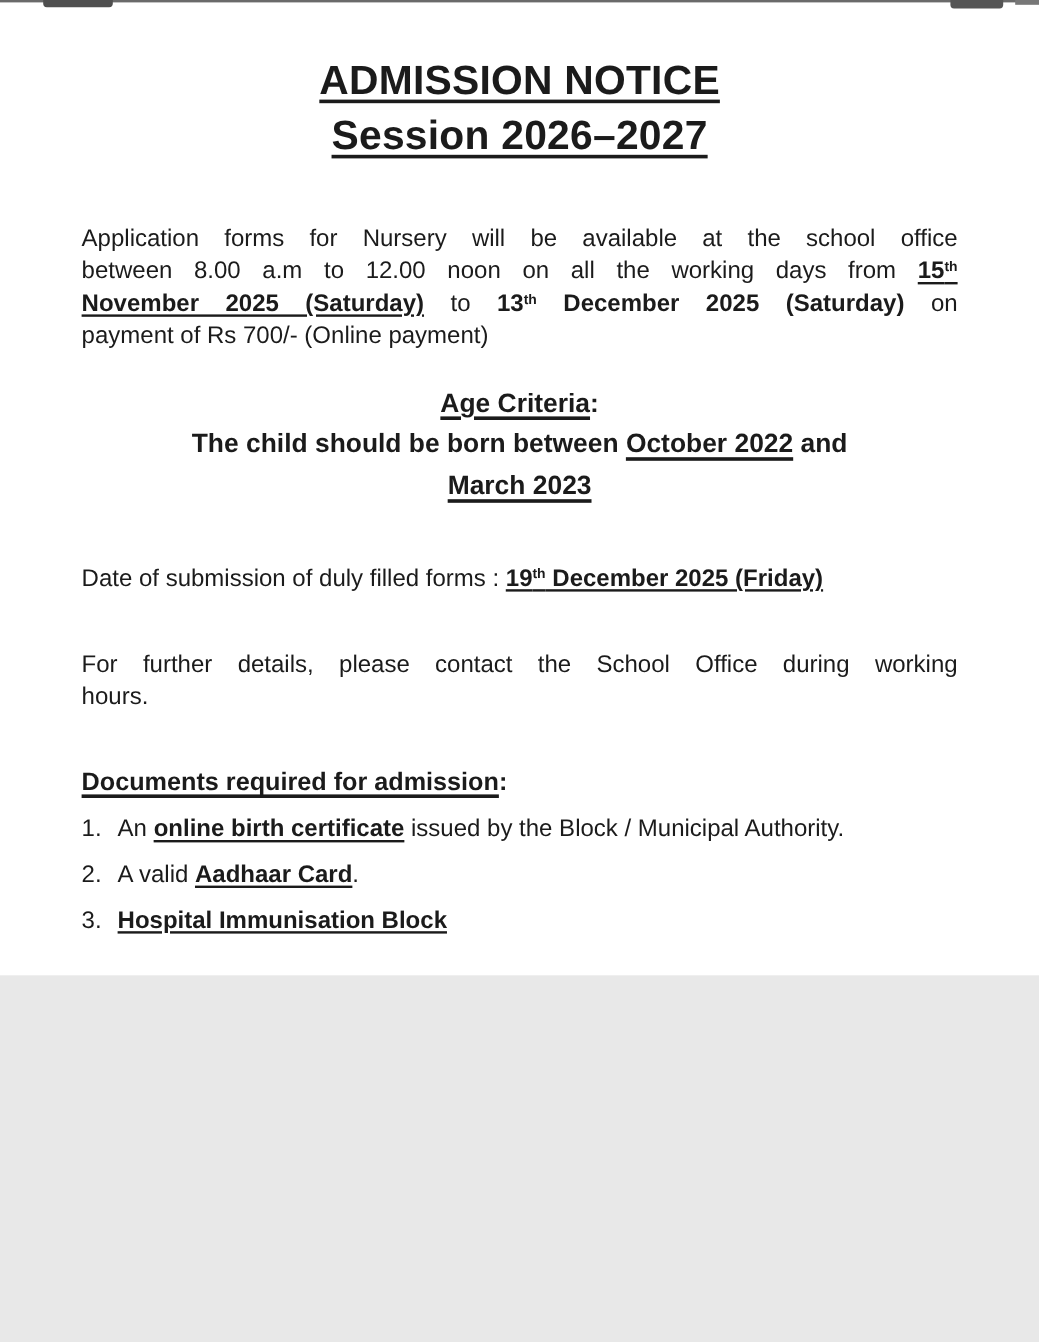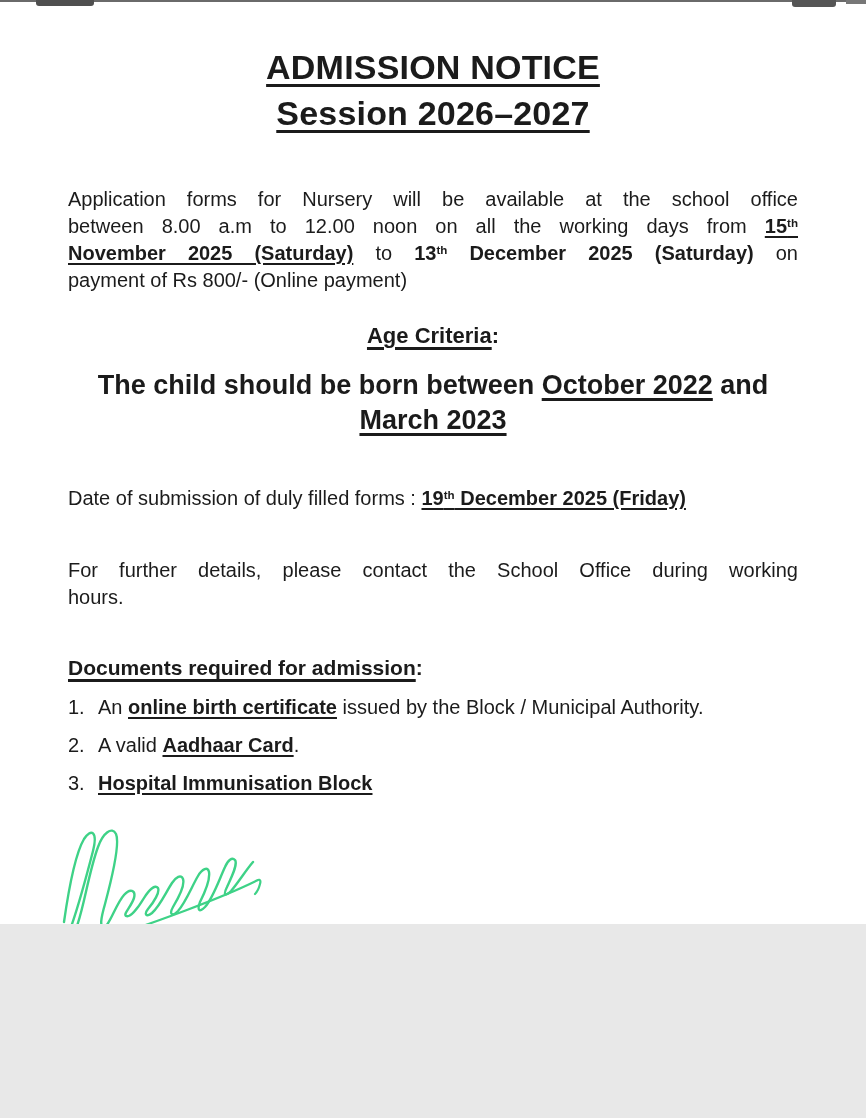--- a/index.html
+++ b/index.html
@@ -1,18 +1,18 @@
 <!DOCTYPE html>
 <html><head>
 <meta charset="utf-8">
 <style>
   html,body{margin:0;padding:0;background:#e8e8e8;}
   .page{
     position:relative;
-    width:866px;height:924px;
+    width:866px;height:813px;
     background:#ffffff;
     overflow:hidden;
     font-family:"Liberation Sans",sans-serif;
     color:#1b1b1b;
     margin:0 auto;
   }
   
   .edge-line{position:absolute;top:0;left:0;width:866px;height:2px;background:#6a6a6a;}
   .edge-blob-left{position:absolute;top:0;left:36px;width:58px;height:6px;background:#4f4f4f;border-radius:0 0 3px 3px;}
   .edge-blob-right{position:absolute;top:0;left:792px;width:44px;height:7px;background:#555555;border-radius:0 0 3px 3px;}
@@ -28,21 +28,21 @@
   .intro{margin-top:50px;}
   .just{text-align:justify;text-align-last:justify;}
 
   .b{font-weight:bold;}
   .u{text-decoration:underline;text-decoration-thickness:2px;text-underline-offset:3px;}
   sup.s{font-size:58%;line-height:0;position:relative;top:-0.55em;vertical-align:baseline;}
 
   .age-heading{margin-top:29px;text-align:center;font-size:22px;font-weight:bold;line-height:26px;}
   .age-heading .u{text-decoration-thickness:2.5px;text-underline-offset:4px;text-align:right;}
 
-  .age-statement{margin-top:19px;text-align:center;font-size:27px;font-weight:bold;line-height:35px;}
+  .age-statement{margin-top:3px;text-align:center;font-size:22px;font-weight:bold;line-height:35px;}
   .age-statement .u{text-decoration-thickness:2.5px;text-underline-offset:4px;}
 
   .submission{margin-top:47px;}
 
   .contact{margin-top:45px;}
   .mobile{margin-top:9px;}
 
   .docs-heading{margin-top:44px;font-size:21px;font-weight:bold;line-height:26px;}
   .docs-heading .u{text-decoration-thickness:2.5px;text-underline-offset:4px;}
 
@@ -69,21 +69,21 @@
 
     <div class="title-block">
       <div class="title-line"><span>ADMISSION NOTICE</span></div>
       <div class="title-line"><span>Session 2026–2027</span></div>
     </div>
 
     <div class="intro bodytext">
       <div class="just"><span>Application forms for Nursery will be available at the school office</span></div>
       <div class="just"><span>between 8.00 a.m to 12.00 noon on all the working days from </span><span class="b u"><span>15</span><sup class="s">th</sup></span></div>
       <div class="just"><span class="b u"><span>November 2025 (Saturday)</span></span><span> to </span><span class="b"><span>13</span><sup class="s">th</sup><span> December 2025 (Saturday)</span></span><span> on</span></div>
-      <div><span>payment of Rs 800/- (Online payment)</span></div>
+      <div><span>payment of Rs 700/- (Online payment)</span></div>
     </div>
 
     <div class="age-heading"><span class="b u">Age Criteria</span><span class="b">:</span></div>
 
     <div class="age-statement">
       <div><span>The child should be born between </span><span class="u">October 2022</span><span> and</span></div>
       <div><span class="u">March 2023</span></div>
     </div>
 
     <div class="submission bodytext"><span>Date of submission of duly filled forms : </span><span class="b u"><span>19</span><sup class="s">th</sup><span> December 2025 (Friday)</span></span></div>

